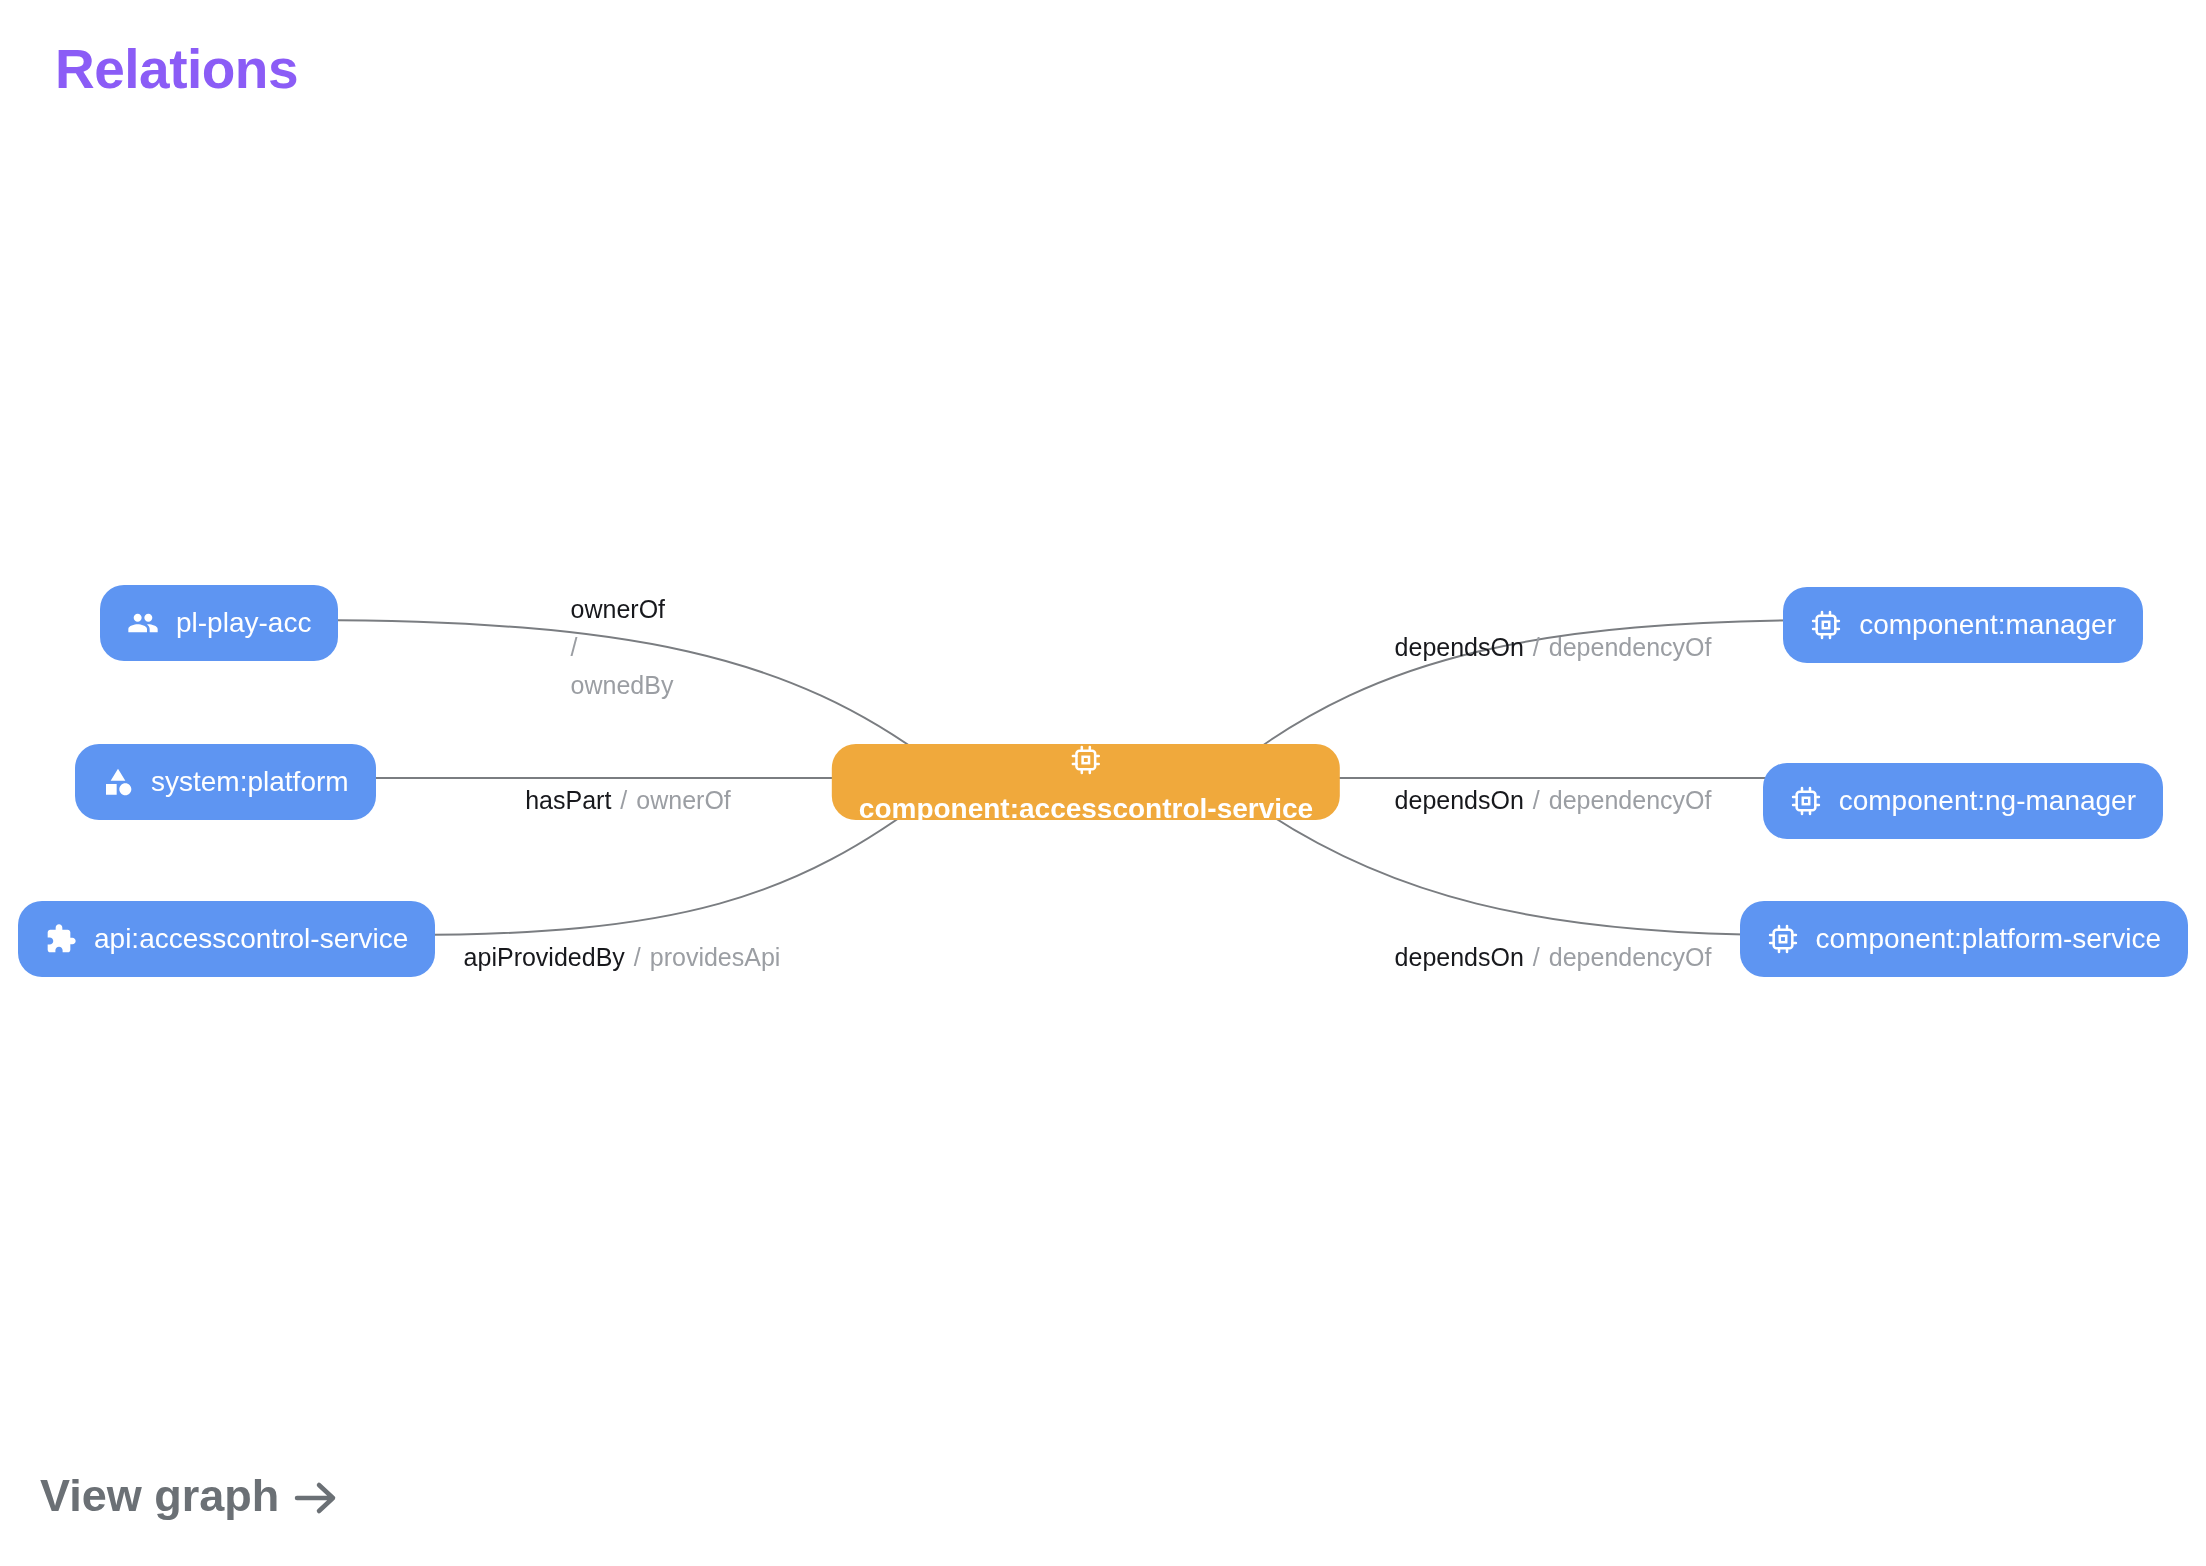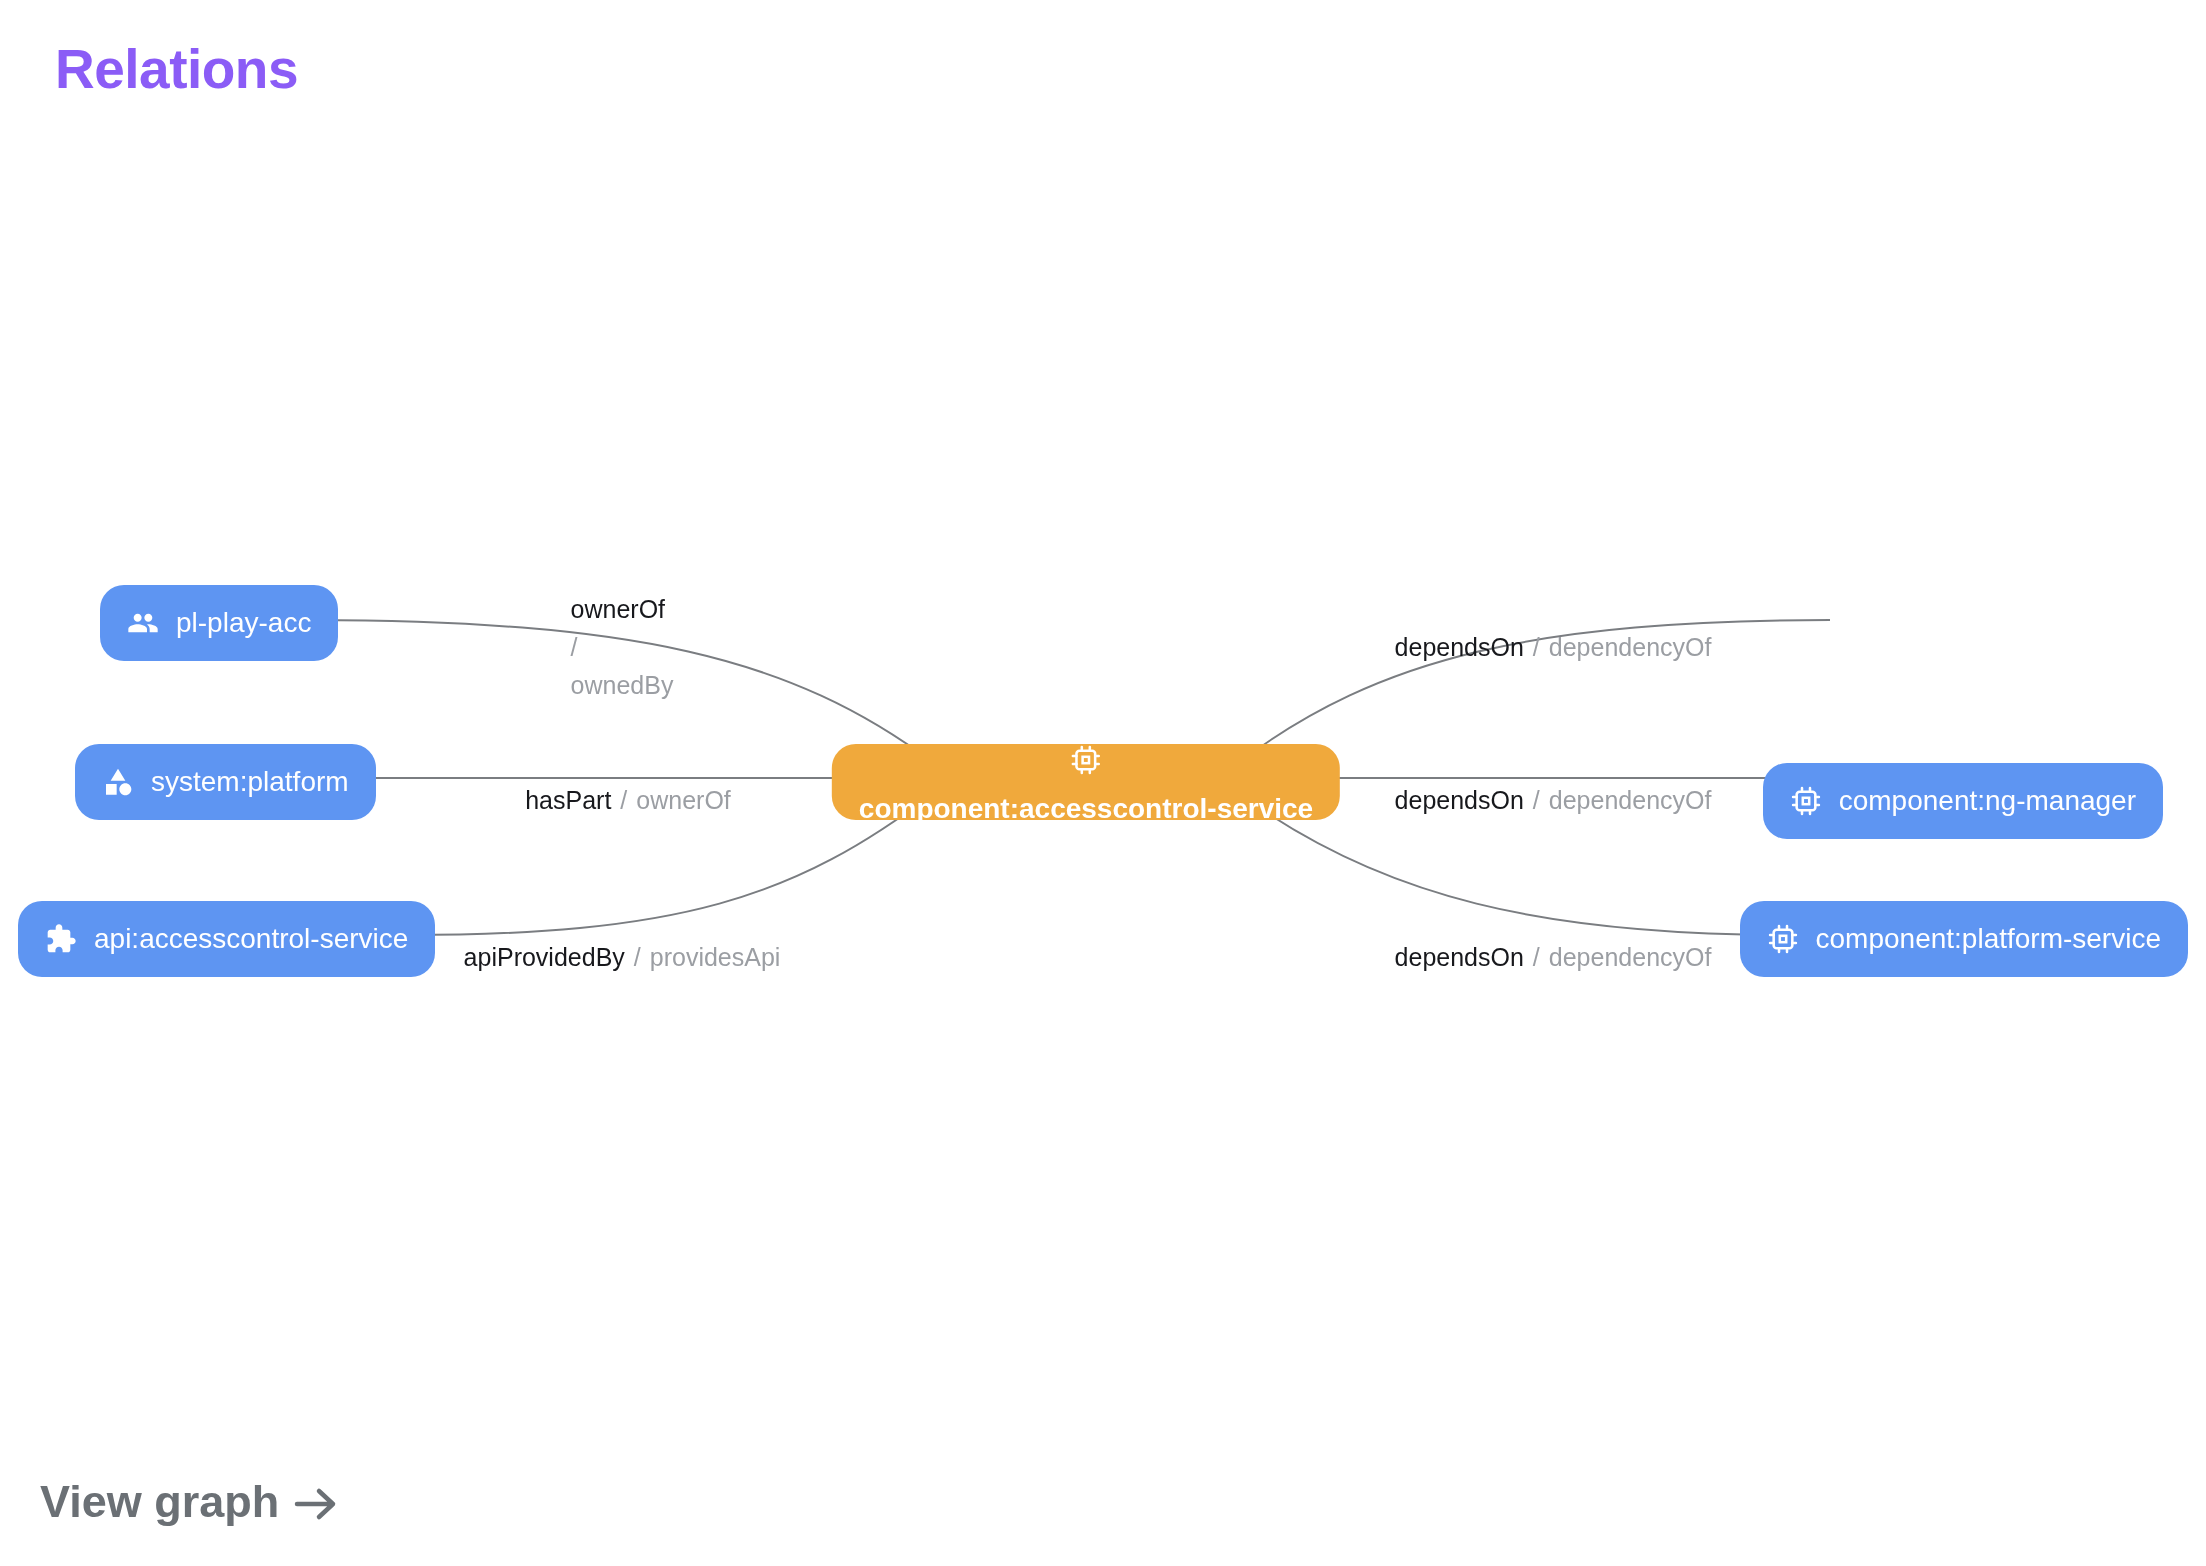--- a/index.html
+++ b/index.html
@@ -33,21 +33,21 @@
     display: inline-flex; gap: 9px; align-items: baseline;
     font-size: 25px; white-space: nowrap;
   }
   .edge-label .lp { color: #17181c; }
   .edge-label .ls { color: #9b9ea3; }
 
   .view-graph {
     position: absolute; left: 40px; top: 1470px;
     display: inline-flex; align-items: center; gap: 14px;
     font-size: 45px; font-weight: 700; color: #6b7075;
-    cursor: pointer; text-decoration: none; margin-top: 6px;
+    cursor: pointer; text-decoration: none;
   }
   .view-graph .arrow-icon { display: inline-flex; margin-top: 4px; }
 </style>
 </head>
 <body>
 
 <div class="stage">
 
   <h1 class="page-title">Relations</h1>
 
@@ -91,20 +91,30 @@
     <span class="nicon">
       <svg viewBox="0 0 24 24" fill="none" stroke="#ffffff" stroke-width="1.9" stroke-linecap="round">
           <rect x="5" y="5" width="14" height="14" rx="2.2"></rect>
           <rect x="9.6" y="9.6" width="4.8" height="4.8"></rect>
           <path d="M9 2.3V5 M15 2.3V5 M9 19v2.7 M15 19v2.7 M2.3 9H5 M2.3 15H5 M19 9h2.7 M19 15h2.7"></path>
         </svg>
     </span>
     <span class="nlabel">component:accesscontrol-service</span>
   </div>
 
+  <div class="node blue" style="right:63px; top:587px;">
+    <span class="nicon">
+      <svg viewBox="0 0 24 24" fill="none" stroke="#ffffff" stroke-width="1.9" stroke-linecap="round">
+          <rect x="5" y="5" width="14" height="14" rx="2.2"></rect>
+          <rect x="9.6" y="9.6" width="4.8" height="4.8"></rect>
+          <path d="M9 2.3V5 M15 2.3V5 M9 19v2.7 M15 19v2.7 M2.3 9H5 M2.3 15H5 M19 9h2.7 M19 15h2.7"></path>
+        </svg>
+    </span>
+    <span class="nlabel">component:manager</span>
+  </div>
 
   <div class="node blue" style="right:43px; top:744px;margin-top:19px;">
     <span class="nicon">
       <svg viewBox="0 0 24 24" fill="none" stroke="#ffffff" stroke-width="1.9" stroke-linecap="round">
           <rect x="5" y="5" width="14" height="14" rx="2.2"></rect>
           <rect x="9.6" y="9.6" width="4.8" height="4.8"></rect>
           <path d="M9 2.3V5 M15 2.3V5 M9 19v2.7 M15 19v2.7 M2.3 9H5 M2.3 15H5 M19 9h2.7 M19 15h2.7"></path>
         </svg>
     </span>
     <span class="nlabel">component:ng-manager</span>

